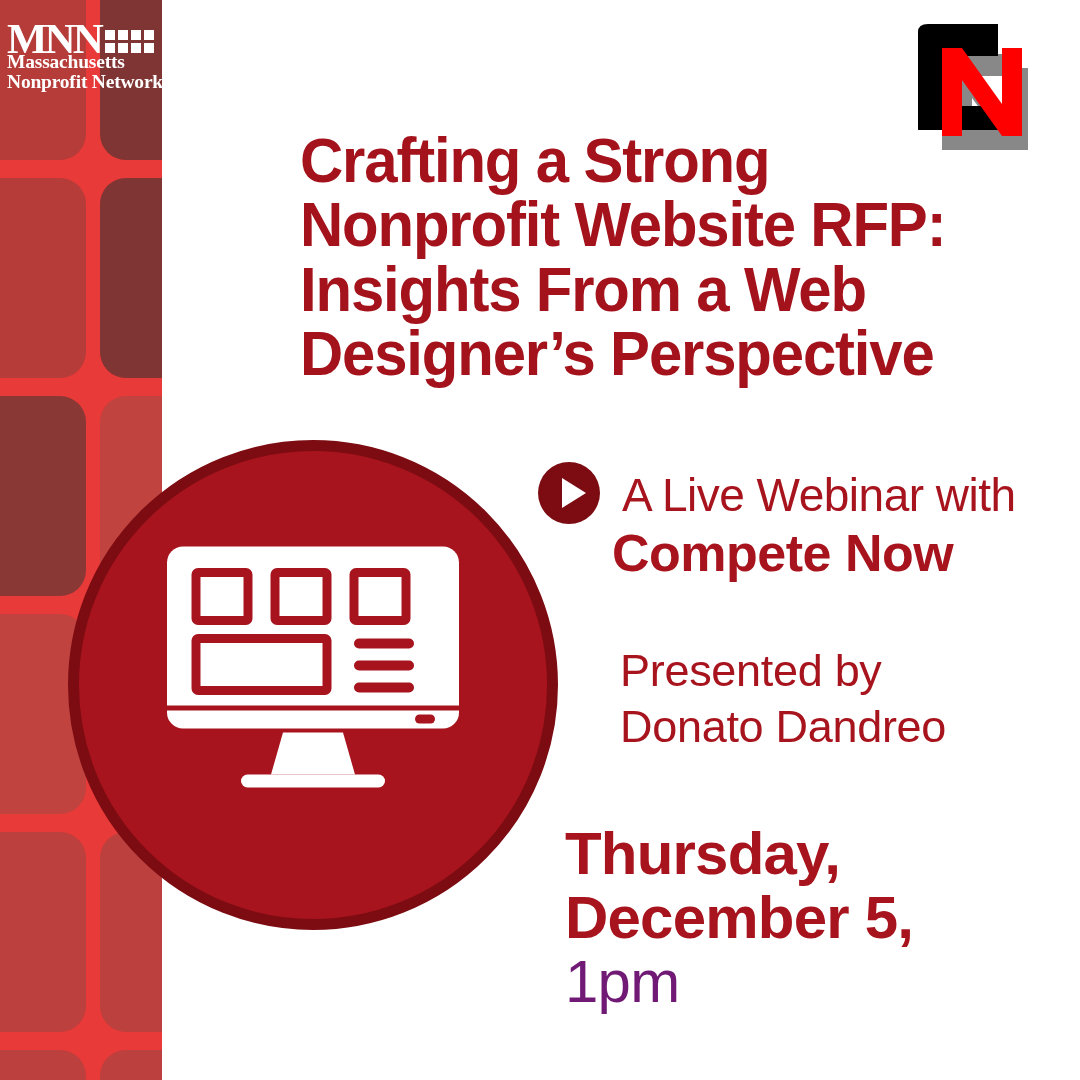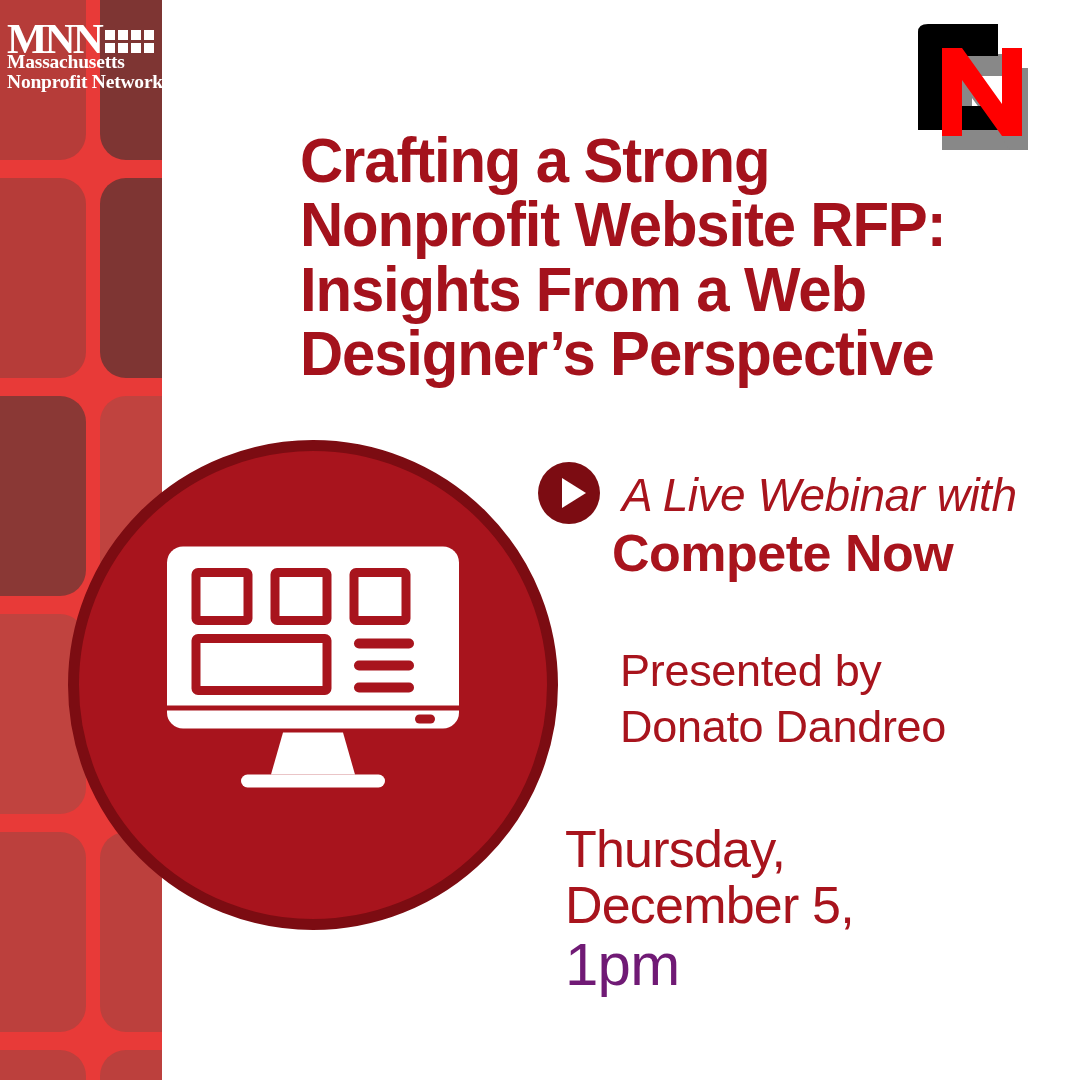--- a/index.html
+++ b/index.html
@@ -132,21 +132,20 @@
     left: 538px;
     top: 462px;
     display: flex;
     align-items: center;
     gap: 22px;
   }
   #play-icon { flex: 0 0 auto; }
   #webinar-label {
     color: #A8141D;
     font-size: 46px;
-    font-style: italic;
     font-weight: normal;
     letter-spacing: -0.5px;
     white-space: nowrap;
   }
   #brand-name {
     position: absolute;
     left: 612px;
     top: 523px;
     color: #A8141D;
     font-size: 52px;
@@ -167,22 +166,22 @@
   }
   #date-block {
     position: absolute;
     left: 565px;
     top: 822px;
     line-height: 1.07;
     letter-spacing: -0.8px;
   }
   #date-main {
     color: #A8141D;
-    font-size: 52px;
-    font-weight: normal;
+    font-size: 60px;
+    font-weight: bold;
     white-space: pre-line;
     display: block;
   }
   #date-time {
     color: #701a75;
     font-size: 60px;
     font-weight: normal;
     display: block;
   }
 </style>

